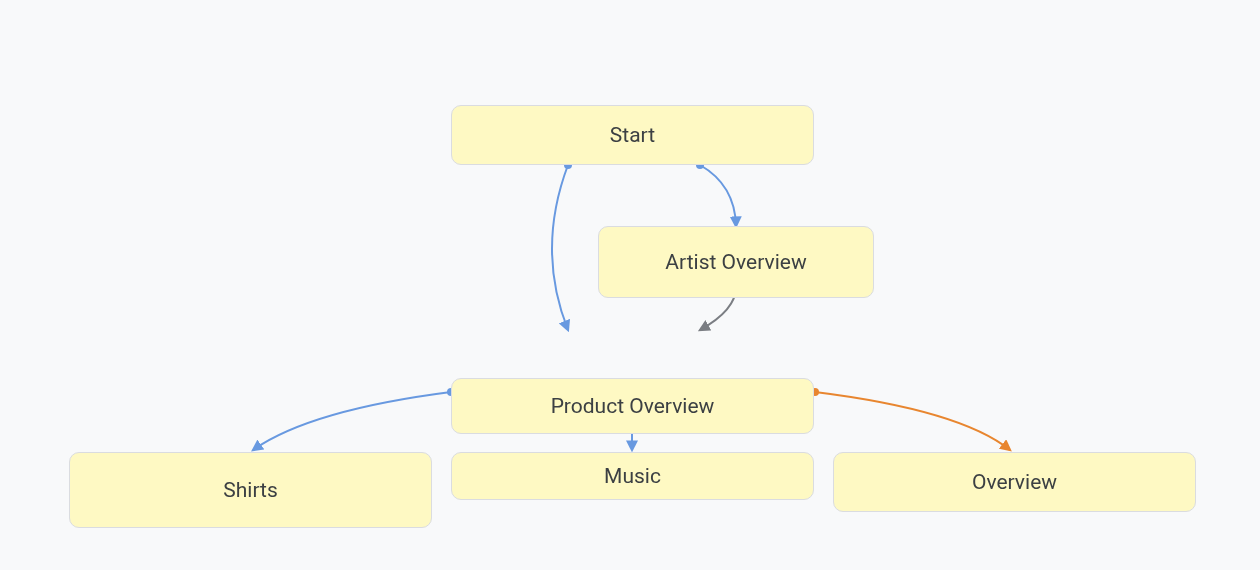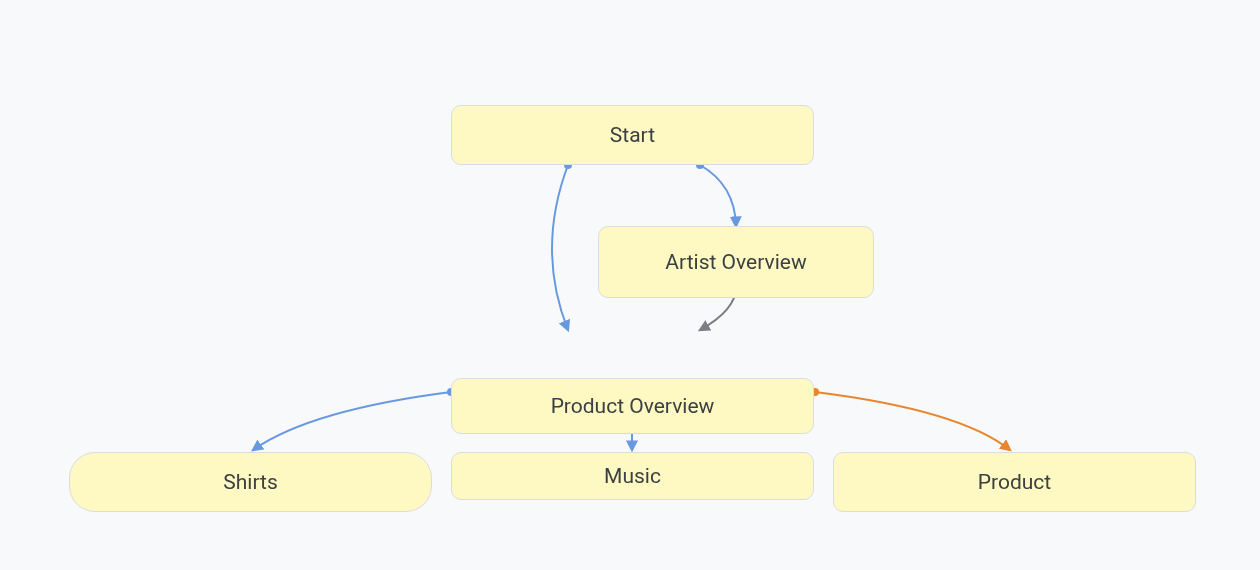--- a/index.html
+++ b/index.html
@@ -77,23 +77,23 @@
 </div>
 
 <div class="node" style="left:598px; top:226px; width:276px; height:72px;">
   <span>Artist Overview</span>
 </div>
 
 <div class="node" style="left:451px; top:331px; width:363px; height:56px;margin-top:47px;">
   <span>Product Overview</span>
 </div>
 
-<div class="node" style="left:69px; top:452px; width:363px; height:60px;border-radius:26px;">
+<div class="node" style="left:69px; top:452px; width:363px; height:76px;">
   <span>Shirts</span>
 </div>
 
 <div class="node" style="left:451px; top:452px; width:363px; height:48px;">
   <span>Music</span>
 </div>
 
 <div class="node" style="left:833px; top:452px; width:363px; height:60px;">
-  <span>Product</span>
+  <span>Overview</span>
 </div>
 
 </body></html>

